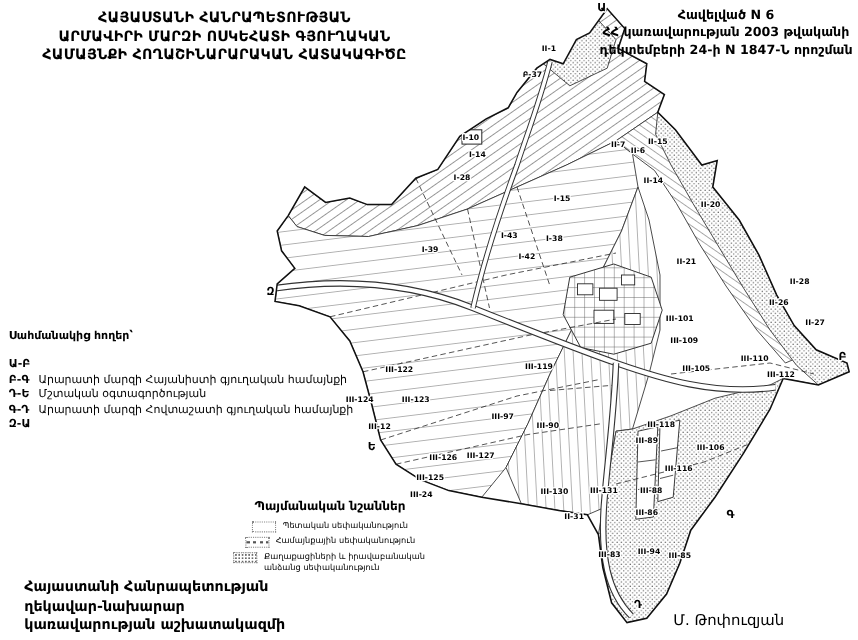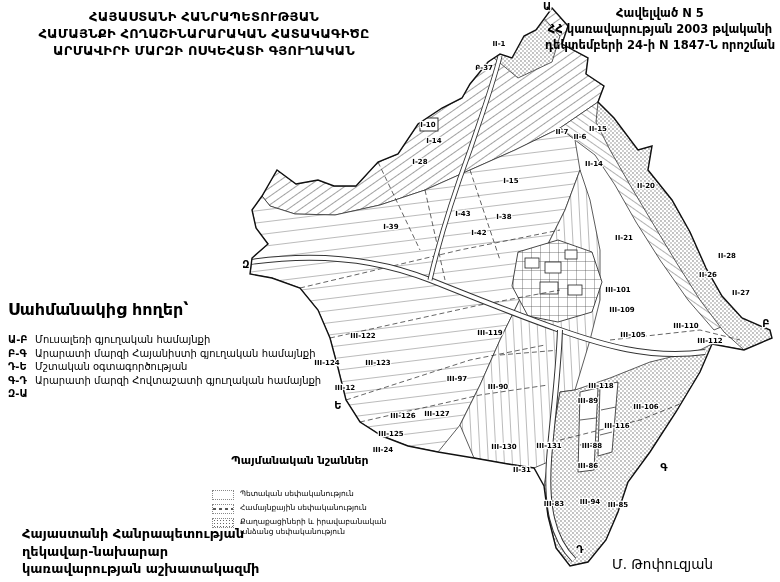--- a/index.html
+++ b/index.html
@@ -14,28 +14,28 @@
   
   #title-block{left:8px;top:8px;width:392px;text-align:center;
     font-size:13px;font-weight:bold;line-height:1.32;letter-spacing:.2px;}
 
   
   #annex-block{left:543px;top:6px;width:234px;text-align:center;
     font-size:11.5px;font-weight:bold;line-height:1.38;}
 
   
   #border-legend{left:8px;top:300px;width:250px;}
-  #border-legend .bl-head{font-size:16px;font-weight:bold;margin-bottom:14px;}
+  #border-legend .bl-head{font-size:10px;font-weight:bold;margin-bottom:14px;}
   .bl-item{display:flex;font-size:10px;line-height:13.5px;white-space:nowrap;}
   .bl-item .bl-code{width:27px;font-weight:bold;flex:0 0 27px;}
 
   
   #signs-legend{left:212px;top:454px;width:176px;}
-  #signs-legend .sl-head{font-size:11px;font-weight:bold;text-align:center;margin-bottom:22px;}
-  .sl-item{display:flex;align-items:flex-start;margin-bottom:3px;}
+  #signs-legend .sl-head{font-size:11px;font-weight:bold;text-align:center;margin-bottom:6px;}
+  .sl-item{display:flex;align-items:flex-start;margin-bottom:3px;justify-content:center;}
   .sl-swatch{width:20px;height:8px;flex:0 0 20px;border:1px dotted #888;margin-right:6px;margin-top:1px;background:#fff;}
   .sl-swatch.community{background-image:repeating-linear-gradient(to right,#555 0 3px,transparent 3px 6px);
     background-size:100% 2px;background-repeat:no-repeat;background-position:center;}
   .sl-swatch.private{background-image:radial-gradient(#666 34%,transparent 36%);background-size:3px 3px;}
   .sl-label{font-size:7.5px;line-height:1.3;}
 
   
   #footer-block{left:22px;top:525px;font-size:13px;font-weight:bold;line-height:1.36;}
   #signature-block{left:612px;top:556px;font-size:13.5px;font-weight:normal;}
 
@@ -186,36 +186,35 @@
       <text x="766" y="327" class="blet">Բ</text>
       <text x="664" y="471" class="blet">Գ</text>
       <text x="580" y="553" class="blet">Դ</text>
       <text x="338" y="409" class="blet">Ե</text>
       <text x="246" y="268" class="blet">Զ</text>
     </g>
 </svg>
 
 <div class="abs" id="title-block">
   <div>ՀԱՅԱՍՏԱՆԻ ՀԱՆՐԱՊԵՏՈՒԹՅԱՆ</div>
+  <div>ԱՐՄԱՎԻՐԻ ՄԱՐԶԻ ՈՍԿԵՀԱՏԻ ԳՅՈՒՂԱԿԱՆ</div>
   <div>ՀԱՄԱՅՆՔԻ ՀՈՂԱՇԻՆԱՐԱՐԱԿԱՆ ՀԱՏԱԿԱԳԻԾԸ</div>
-  <div>ԱՐՄԱՎԻՐԻ ՄԱՐԶԻ ՈՍԿԵՀԱՏԻ ԳՅՈՒՂԱԿԱՆ</div>
 </div>
 
 <div class="abs" id="annex-block">
-  <div>Հավելված N 5</div>
+  <div>Հավելված N 6</div>
   <div>ՀՀ կառավարության 2003 թվականի</div>
   <div>դեկտեմբերի 24-ի N 1847-Ն որոշման</div>
 </div>
 
 <div class="abs" id="border-legend">
   <div class="bl-head">Սահմանակից հողեր՝</div>
   <div id="border-legend-items">
       <div class="bl-item">
         <span class="bl-code">Ա-Բ</span>
-        <span>Մուսալեռի գյուղական համայնքի</span>
       </div>
       <div class="bl-item">
         <span class="bl-code">Բ-Գ</span>
         <span>Արարատի մարզի Հայանիստի գյուղական համայնքի</span>
       </div>
       <div class="bl-item">
         <span class="bl-code">Դ-Ե</span>
         <span>Մշտական օգտագործության</span>
       </div>
       <div class="bl-item">

